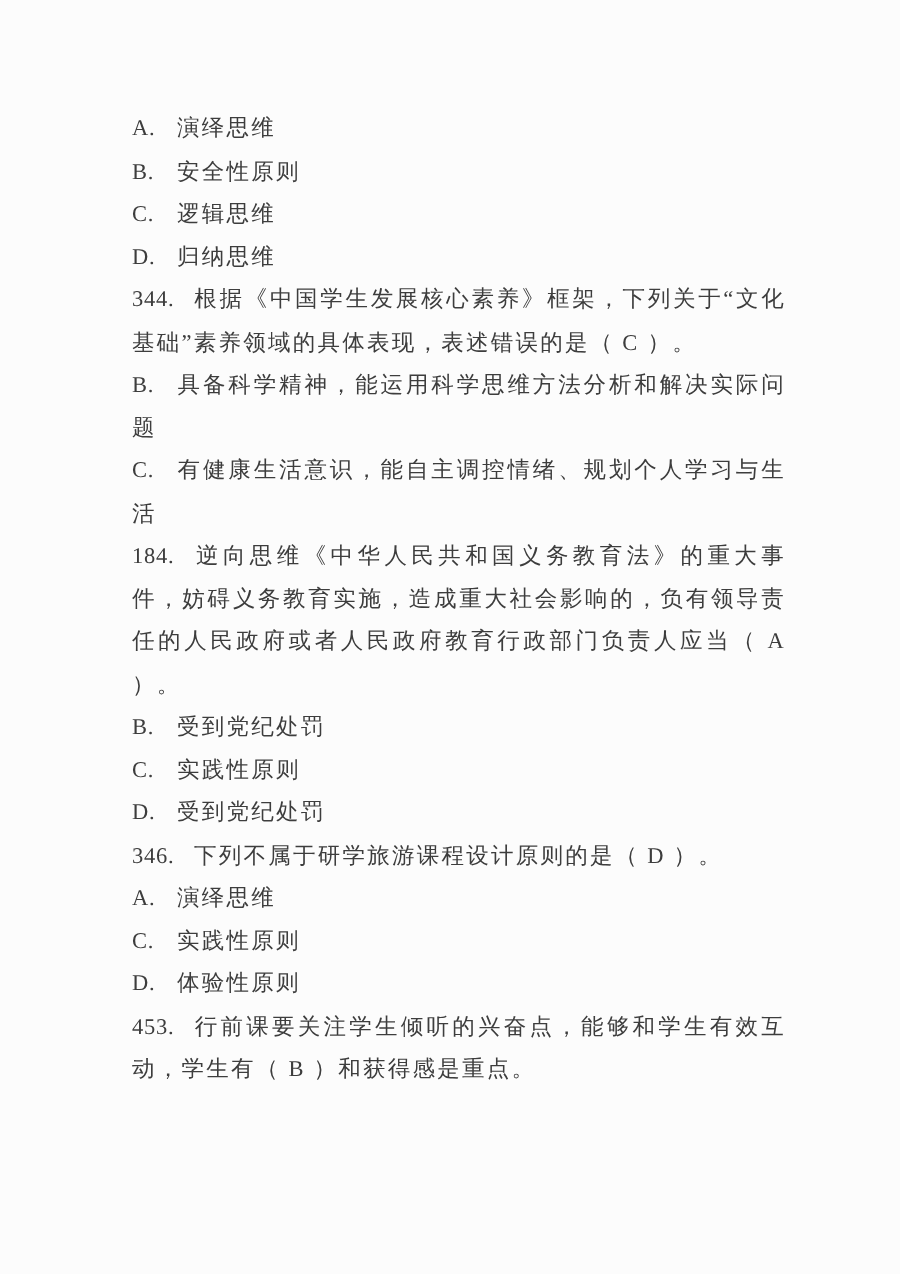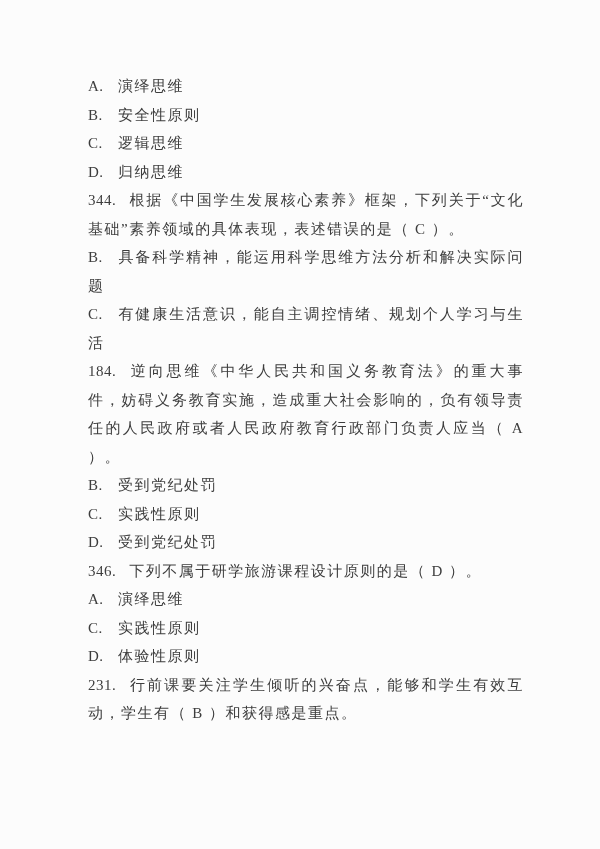--- a/index.html
+++ b/index.html
@@ -68,17 +68,17 @@
     </div>
 
     <div>
       <p class="stem"><span class="qnum">346.</span><span>下列不属于研学旅游课程设计原则的是（ D ）。</span></p>
       <p class="option"><span class="opt-label">A.</span><span>演绎思维</span></p>
       <p class="option"><span class="opt-label">C.</span><span>实践性原则</span></p>
       <p class="option"><span class="opt-label">D.</span><span>体验性原则</span></p>
     </div>
 
     <div>
-      <p class="stem"><span class="qnum">231.</span><span>行前课要关注学生倾听的兴奋点，能够和学生有效互动，学生有（ B ）和获得感是重点。</span></p>
+      <p class="stem"><span class="qnum">453.</span><span>行前课要关注学生倾听的兴奋点，能够和学生有效互动，学生有（ B ）和获得感是重点。</span></p>
     </div>
 
   </div>
 </div>
 
 </body></html>

